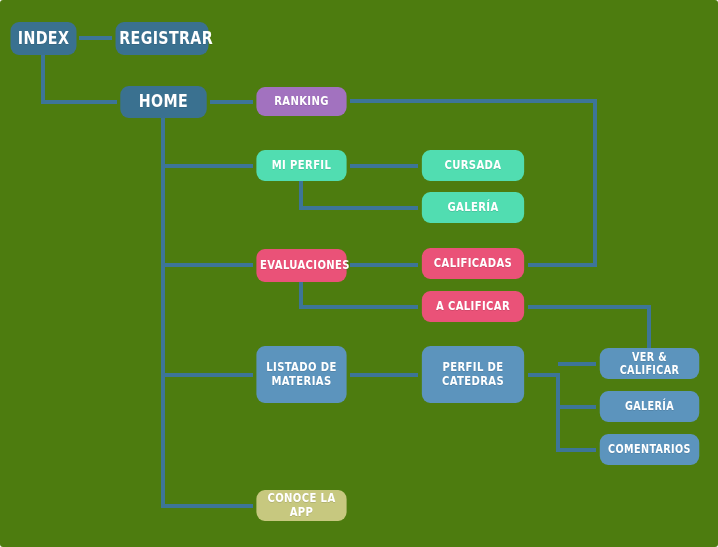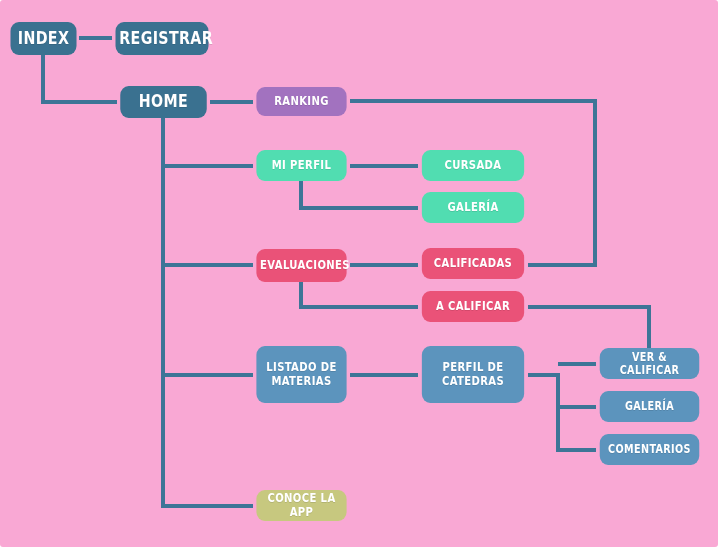--- a/index.html
+++ b/index.html
@@ -40,21 +40,21 @@
     transform-origin:center;
   }
   .node span{ display:block; width:100%; transform:scaleX(1.0); }
   .sz-lg{ font-size:17px; }
   .sz-md{ font-size:12px; }
   .sz-sm{ font-size:11.5px; }
 </style>
 </head>
 <body>
 
-<div id="canvas" style="background: #f9a8d4;">
+<div id="canvas" style="background: #4d7c0f;">
   <svg id="edges" viewBox="0 0 718 547" xmlns="http://www.w3.org/2000/svg">
       <polyline points="79,38 112,38" fill="none" stroke="#3d7597" stroke-width="4" stroke-linecap="butt" stroke-linejoin="miter"></polyline>
       <polyline points="43,55 43,102 117,102" fill="none" stroke="#3d7597" stroke-width="4" stroke-linecap="butt" stroke-linejoin="miter"></polyline>
       <polyline points="210,102 253,102" fill="none" stroke="#3d7597" stroke-width="4" stroke-linecap="butt" stroke-linejoin="miter"></polyline>
       <polyline points="163,118 163,506 253,506" fill="none" stroke="#3d7597" stroke-width="4" stroke-linecap="butt" stroke-linejoin="miter"></polyline>
       <polyline points="163,166 253,166" fill="none" stroke="#3d7597" stroke-width="4" stroke-linecap="butt" stroke-linejoin="miter"></polyline>
       <polyline points="163,265 253,265" fill="none" stroke="#3d7597" stroke-width="4" stroke-linecap="butt" stroke-linejoin="miter"></polyline>
       <polyline points="163,375 253,375" fill="none" stroke="#3d7597" stroke-width="4" stroke-linecap="butt" stroke-linejoin="miter"></polyline>
       <polyline points="350,166 418,166" fill="none" stroke="#3d7597" stroke-width="4" stroke-linecap="butt" stroke-linejoin="miter"></polyline>
       <polyline points="301,181 301,208 418,208" fill="none" stroke="#3d7597" stroke-width="4" stroke-linecap="butt" stroke-linejoin="miter"></polyline>

